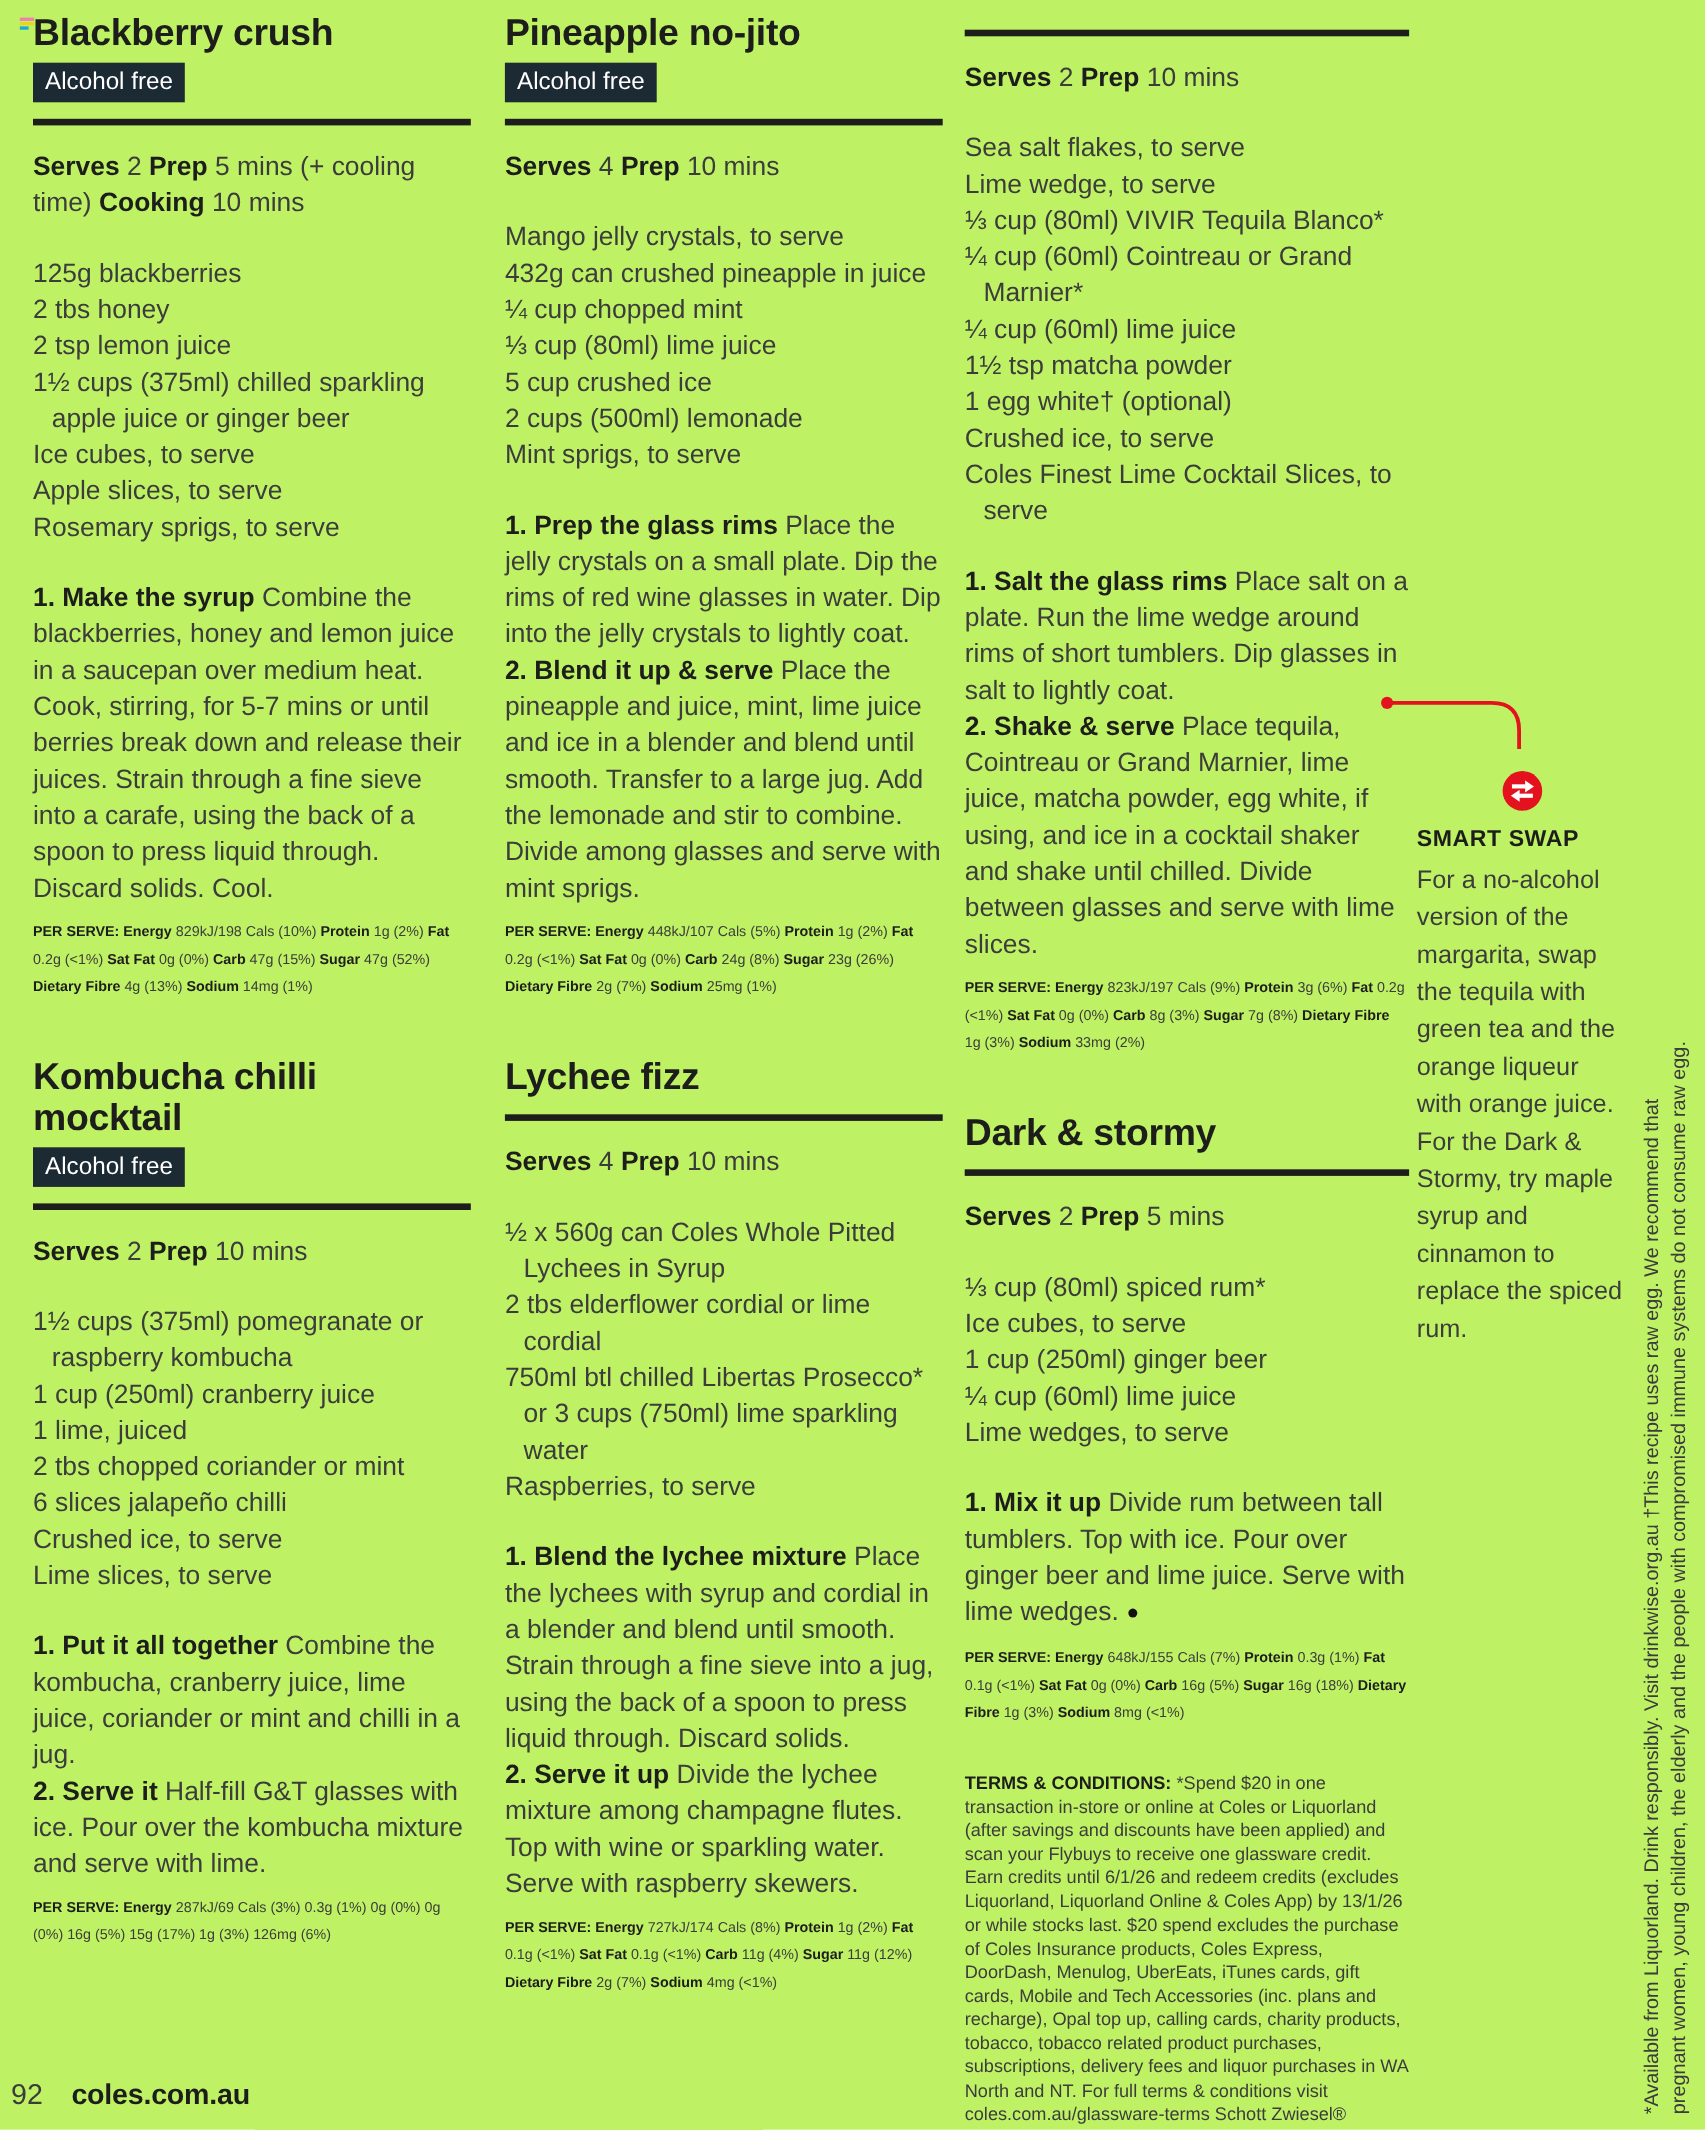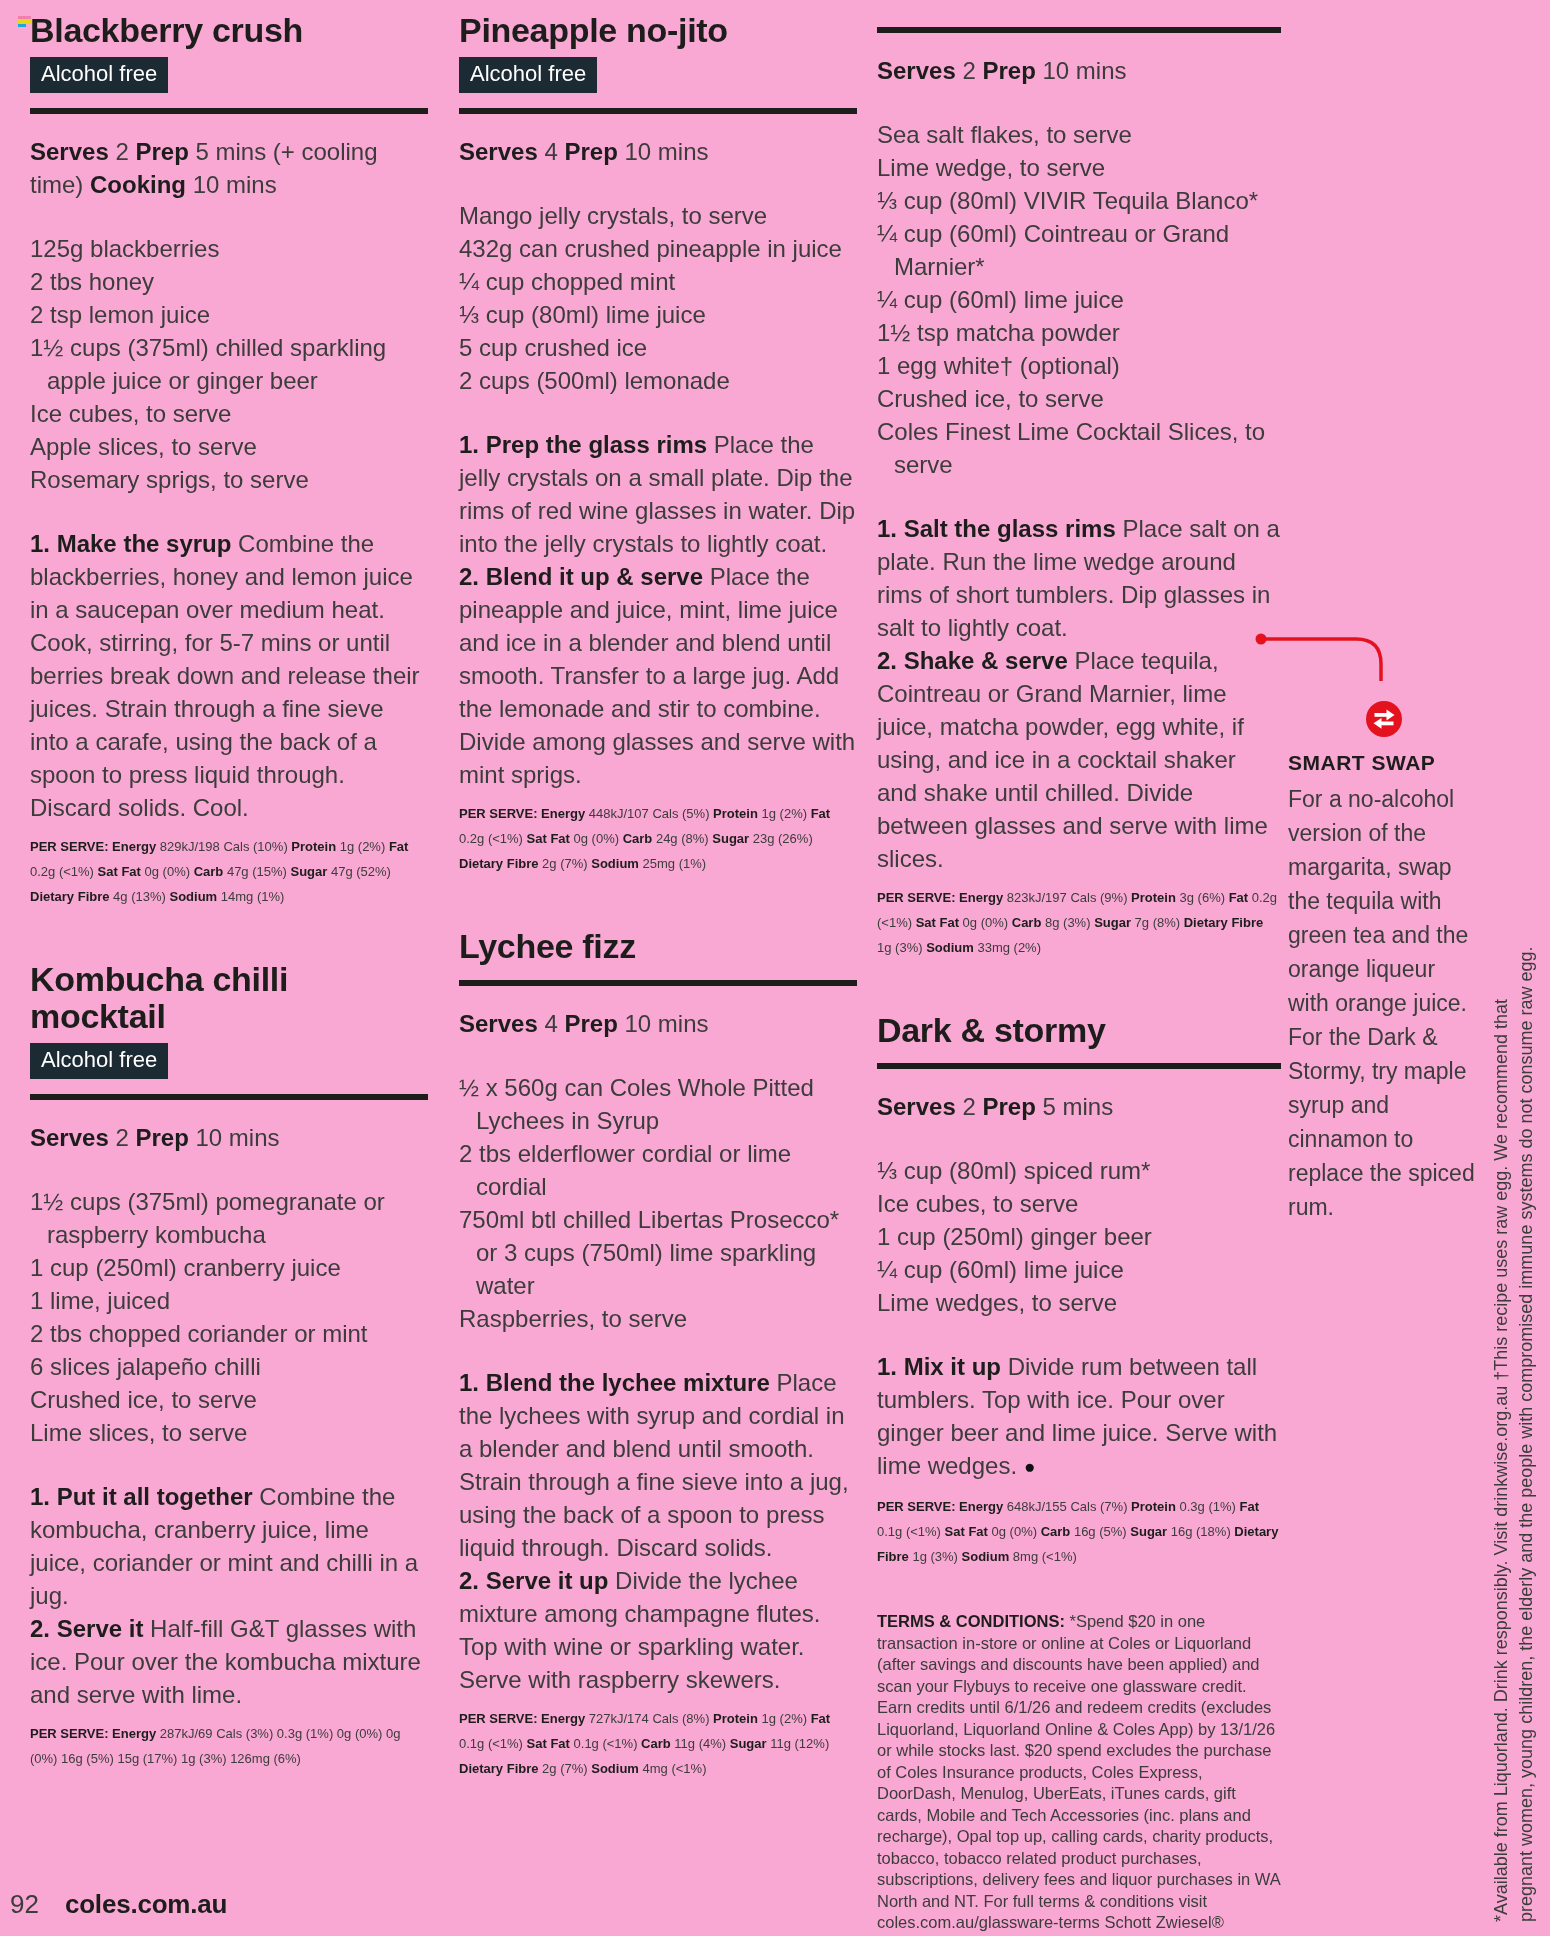--- a/index.html
+++ b/index.html
@@ -1,19 +1,19 @@
 <!DOCTYPE html>
 <html><head>
 <meta charset="utf-8">
 <style>
   *{box-sizing:border-box;margin:0;padding:0}
   html,body{background:#fff}
   body{width:1550px;height:1936px;position:relative;overflow:hidden;
        font-family:"Liberation Sans","DejaVu Sans",sans-serif;color:#3c3c3b;}
-  .page{position:absolute;inset:0;background:#f9a8d4}
+  .page{position:absolute;inset:0;background:#bef264}
   .regmark{position:absolute;left:18px;top:16px;width:13px;height:11px}
   .regmark i{display:block;height:3px;margin-bottom:1px}
   .rm1{background:#ef7fae}.rm2{background:#e8d51d}.rm3{background:#18a9d8;width:60%}
   .col{position:absolute;top:12px}
   #col-0{left:30px;width:398px}
   #col-1{left:459px;width:398px}
   #col-2{left:877px;width:404px}
   .recipe + .recipe{margin-top:52px}
   .r-title{font-size:34px;line-height:1.07;font-weight:700;color:#1d1d1b;letter-spacing:-.3px}
   .badge{display:inline-block;background:#1c2a33;color:#fff;font-size:22px;
@@ -77,20 +77,21 @@
         </div><p class="perserve"><b>PER SERVE: Energy</b> 287kJ/69 Cals (3%)   0.3g (1%)   0g (0%)   0g (0%)   16g (5%)   15g (17%)   1g (3%)   126mg (6%)</p></article>
     </div>
   <div class="col" id="col-1">
       <article class="recipe"><h2 class="r-title">Pineapple no-jito</h2><div class="badge">Alcohol free</div><div class="rule"></div><p class="meta"><b>Serves</b> 4  <b>Prep</b> 10 mins</p><div class="ings">
           <div class="ing">Mango jelly crystals, to serve</div>
           <div class="ing">432g can crushed pineapple in juice</div>
           <div class="ing">¼ cup chopped mint</div>
           <div class="ing">⅓ cup (80ml) lime juice</div>
           <div class="ing">5 cup crushed ice</div>
           <div class="ing">2 cups (500ml) lemonade</div>
+          <div class="ing">Mint sprigs, to serve</div>
         </div><div class="steps">
           <p class="step"><b>1. Prep the glass rims</b> Place the jelly crystals on a small plate. Dip the rims of red wine glasses in water. Dip into the jelly crystals to lightly coat.</p>
           <p class="step"><b>2. Blend it up &amp; serve</b> Place the pineapple and juice, mint, lime juice and ice in a blender and blend until smooth. Transfer to a large jug. Add the lemonade and stir to combine. Divide among glasses and serve with mint sprigs.</p>
         </div><p class="perserve"><b>PER SERVE: Energy</b> 448kJ/107 Cals (5%)  <b>Protein</b> 1g (2%)  <b>Fat</b> 0.2g (&lt;1%)  <b>Sat Fat</b> 0g (0%)  <b>Carb</b> 24g (8%)  <b>Sugar</b> 23g (26%)  <b>Dietary Fibre</b> 2g (7%)  <b>Sodium</b> 25mg (1%)</p></article>
       <article class="recipe">
         <h2 class="r-title">Lychee fizz</h2>
         <div class="rule"></div>
         <p class="meta"><b>Serves</b> 4  <b>Prep</b> 10 mins</p>
         <div class="ings">
           <div class="ing">½ x 560g can Coles Whole Pitted Lychees in Syrup</div>

